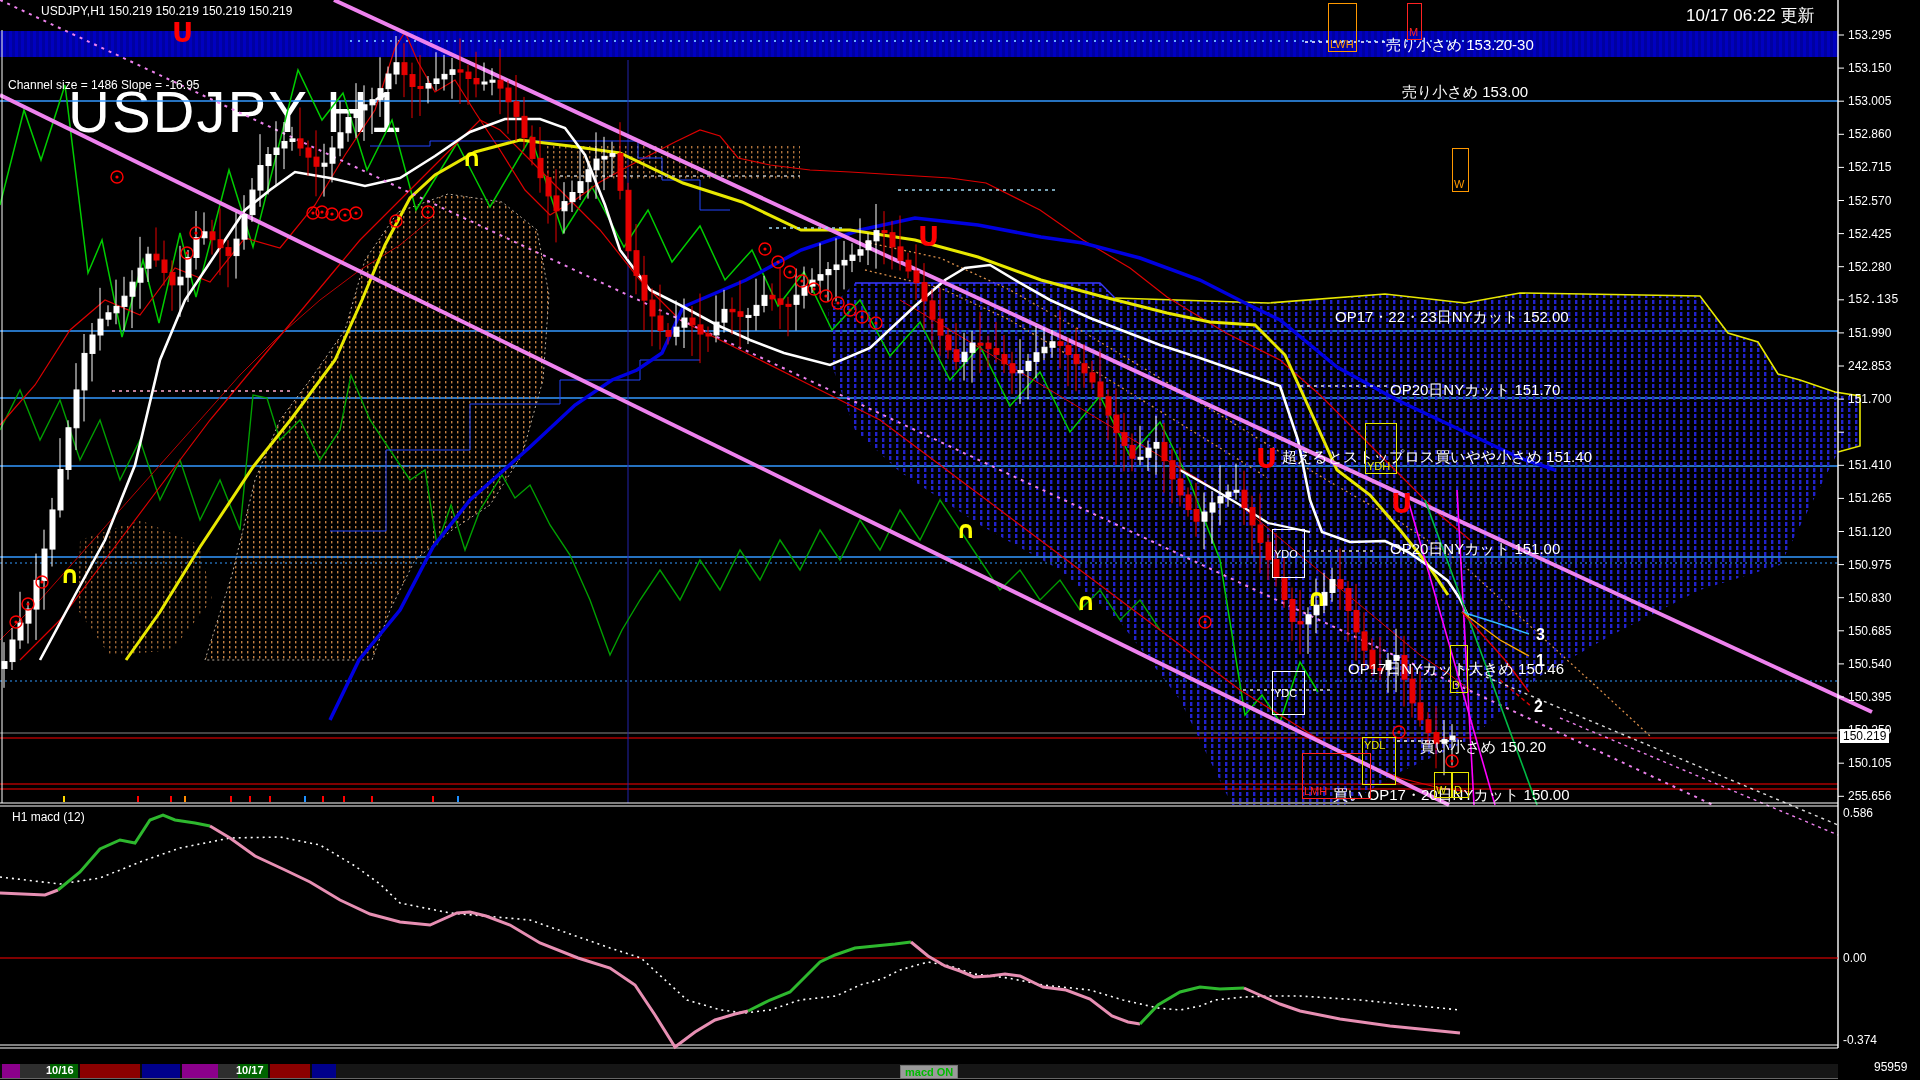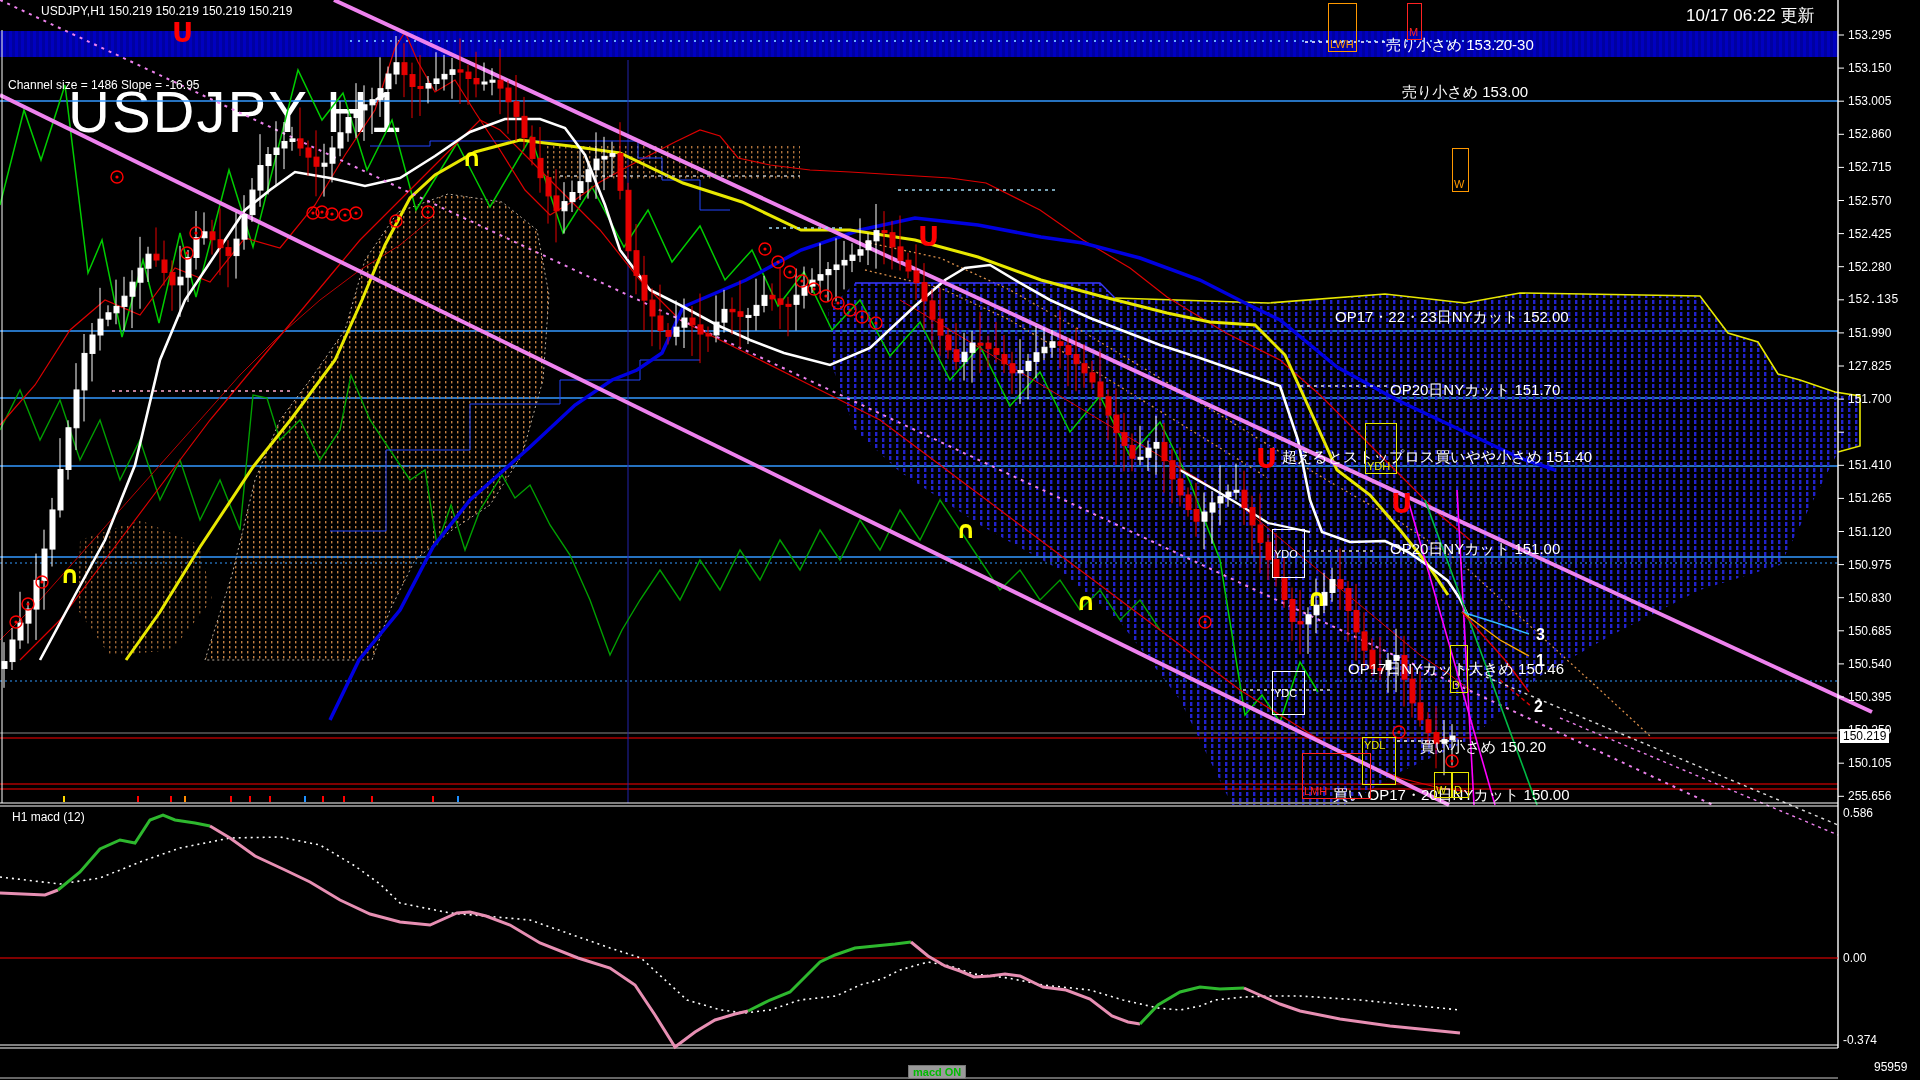--- a/index.html
+++ b/index.html
@@ -11,21 +11,21 @@
   #band{background:repeating-linear-gradient(90deg,#0000a0 0 3px,#0000c0 3px 6px);}
   .axis-label{font-size:12px;color:#fff;}
   .ann{font-size:15px;color:#fff;}
   .numlab{font-size:16px;font-weight:bold;color:#fff;}
   .mkbox{position:absolute;background:transparent;}
   .mkbox span{position:absolute;font-size:11px;left:1px;}
   .tl-seg{position:absolute;top:0;height:100%;}
   .tl-label{position:absolute;top:0;font-size:11px;font-weight:bold;color:#fff;}
   #priceTag{background:#fff;color:#000;font-size:12px;padding:0 3px;}
   #macdBadge{background:#9a9a9a;color:#00bb00;font-size:11px;font-weight:bold;
-             padding:0 4px;border:1px solid #777;margin-left:8px;}
+             padding:0 4px;border:1px solid #777;}
   svg{position:absolute;left:0;top:0;}
 </style>
 </head>
 <body>
 
 <div id="stage">
 
   <div id="band" class="abs" style="left:0;top:31px;width:1838px;height:26px;"></div>
 
   <div id="watermark" class="abs" style="left:68px;top:78px;">USDJPY H1</div>
@@ -589,21 +589,21 @@
       <div class="abs axis-label" style="left: 1848px; top: 28px;">153.295</div>
       <div class="abs axis-label" style="left: 1848px; top: 61.1px;">153.150</div>
       <div class="abs axis-label" style="left: 1848px; top: 94.2px;">153.005</div>
       <div class="abs axis-label" style="left: 1848px; top: 127.3px;">152.860</div>
       <div class="abs axis-label" style="left: 1848px; top: 160.4px;">152.715</div>
       <div class="abs axis-label" style="left: 1848px; top: 193.5px;">152.570</div>
       <div class="abs axis-label" style="left: 1848px; top: 226.6px;">152.425</div>
       <div class="abs axis-label" style="left: 1848px; top: 259.7px;">152.280</div>
       <div class="abs axis-label" style="left: 1848px; top: 292.8px; font-family: Liberation Mono, monospace;">152.135</div>
       <div class="abs axis-label" style="left: 1848px; top: 325.9px;">151.990</div>
-      <div class="abs axis-label" style="left: 1848px; top: 359px;">127.825</div>
+      <div class="abs axis-label" style="left: 1848px; top: 359px;">242.853</div>
       <div class="abs axis-label" style="left: 1848px; top: 392.1px;">151.700</div>
       <div class="abs axis-label" style="left: 1921px; top: 425.2px; text-decoration: underline;">151.555</div>
       <div class="abs axis-label" style="left: 1848px; top: 458.3px;">151.410</div>
       <div class="abs axis-label" style="left: 1848px; top: 491.4px;">151.265</div>
       <div class="abs axis-label" style="left: 1848px; top: 524.5px;">151.120</div>
       <div class="abs axis-label" style="left: 1848px; top: 557.6px;">150.975</div>
       <div class="abs axis-label" style="left: 1848px; top: 590.7px;">150.830</div>
       <div class="abs axis-label" style="left: 1848px; top: 623.8px;">150.685</div>
       <div class="abs axis-label" style="left: 1848px; top: 656.9px;">150.540</div>
       <div class="abs axis-label" style="left: 1848px; top: 690px;">150.395</div>
@@ -662,14 +662,29 @@
       <div class="mkbox" style="left: 1452px; top: 772px; width: 15px; height: 24px; border: 1px solid rgb(232, 232, 0);">
         <span style="color: rgb(232, 232, 0); bottom: 1px;">D</span>
       </div>
     </div>
   <div id="numLayer">
       <div class="abs numlab" style="left: 1536px; top: 626px;">3</div>
       <div class="abs numlab" style="left: 1536px; top: 652px;">1</div>
       <div class="abs numlab" style="left: 1534px; top: 698px;">2</div>
     </div>
 
+  <div class="abs" id="timeline" style="left:0;top:1064px;width:1838px;height:14px;background:#0a0a0a;">
+      <div class="tl-seg" style="left: 2px; width: 18px; background: rgb(139, 0, 139);"></div>
+      <div class="tl-seg" style="left: 20px; width: 30px; background: rgb(46, 46, 46);"></div>
+      <div class="tl-seg" style="left: 50px; width: 28px; background: rgb(0, 100, 0);"></div>
+      <div class="tl-seg" style="left: 80px; width: 60px; background: rgb(139, 0, 0);"></div>
+      <div class="tl-seg" style="left: 142px; width: 38px; background: rgb(0, 0, 139);"></div>
+      <div class="tl-seg" style="left: 182px; width: 36px; background: rgb(139, 0, 139);"></div>
+      <div class="tl-seg" style="left: 218px; width: 20px; background: rgb(46, 46, 46);"></div>
+      <div class="tl-seg" style="left: 238px; width: 30px; background: rgb(0, 100, 0);"></div>
+      <div class="tl-seg" style="left: 270px; width: 40px; background: rgb(139, 0, 0);"></div>
+      <div class="tl-seg" style="left: 312px; width: 24px; background: rgb(0, 0, 139);"></div>
+      <div class="tl-seg" style="left: 336px; width: 1502px; background: rgb(22, 22, 22);"></div>
+      <div class="tl-label" style="left: 46px;">10/16</div>
+      <div class="tl-label" style="left: 236px;">10/17</div>
+    </div>
   <div class="abs" id="macdBadge" style="left:900px;top:1065px;">macd ON</div>
 </div>
 
 </body></html>

